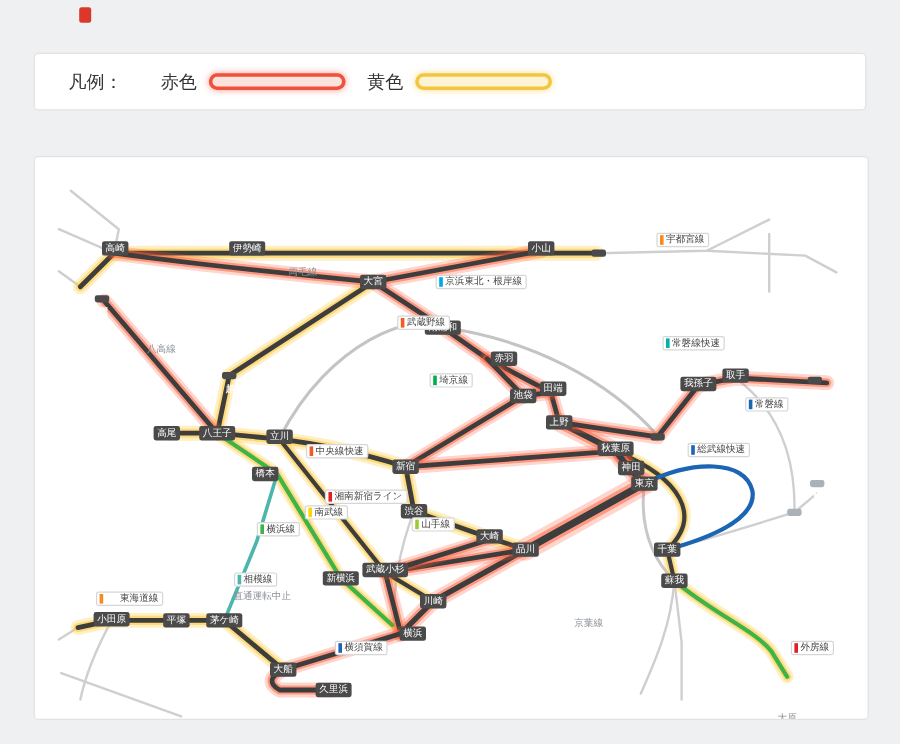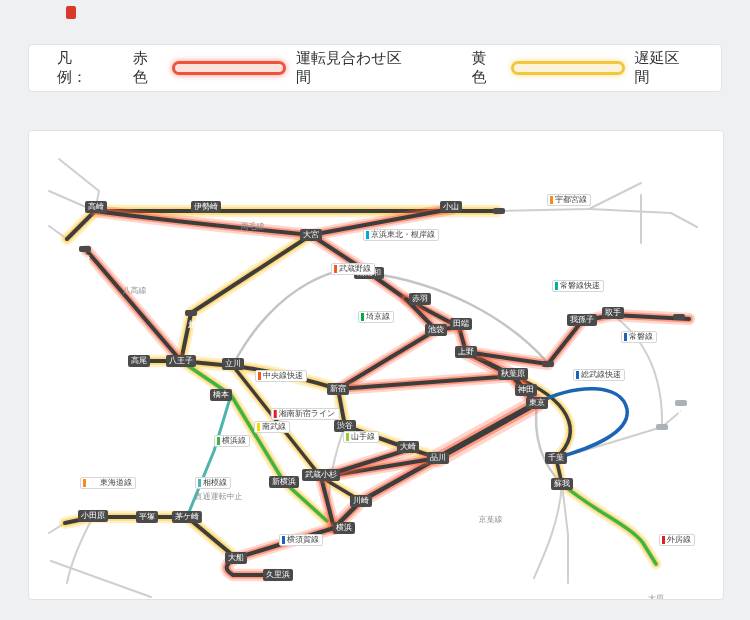--- a/index.html
+++ b/index.html
@@ -52,24 +52,22 @@
 </style>
 </head>
 <body>
 
 <div class="corner-marker"></div>
 
 <div class="legend-card">
   <span class="legend-title">凡例：</span>
   <span class="legend-label">赤色</span>
   <span class="pill red"></span>
-  <span class="legend-desc first">運転見合わせ区間</span>
   <span class="legend-label">黄色</span>
   <span class="pill yellow"></span>
-  <span class="legend-desc">遅延区間</span>
 </div>
 
 <div class="map-card">
   <div class="map-inner" id="map-root">
     <svg id="map-svg" width="694" height="468" viewBox="0 0 694 468">
         <path d="M30,28 L70,60 L66,80" stroke="#cfcfcf" stroke-width="2" stroke-opacity="1" fill="none" stroke-linecap="round" stroke-linejoin="round"></path>
         <path d="M20,95 L38,108" stroke="#cfcfcf" stroke-width="2" stroke-opacity="1" fill="none" stroke-linecap="round" stroke-linejoin="round"></path>
         <path d="M20,60 L66,80" stroke="#cfcfcf" stroke-width="2" stroke-opacity="1" fill="none" stroke-linecap="round" stroke-linejoin="round"></path>
         <path d="M470,80 L560,78 L612,52" stroke="#cfcfcf" stroke-width="2" stroke-opacity="1" fill="none" stroke-linecap="round" stroke-linejoin="round"></path>
         <path d="M560,78 L642,82 L668,96" stroke="#cfcfcf" stroke-width="2" stroke-opacity="1" fill="none" stroke-linecap="round" stroke-linejoin="round"></path>
@@ -258,21 +256,21 @@
       <div class="linelabel" style="left: 184px; top: 352px;">
         <span class="bar" style="background: rgb(77, 182, 172);"></span>
         <span>相模線</span>
       </div>
       <div class="linelabel gray" style="left: 190px; top: 366px;">
         <span>直通運転中止</span>
       </div>
       <div class="linelabel gray" style="left: 106px; top: 160px;">
         <span>八高線</span>
       </div>
-      <div class="linelabel" style="left: 79px; top: 352px; gap: 14px;">
+      <div class="linelabel" style="left: 79px; top: 368px; gap: 14px;">
         <span class="bar" style="background: rgb(246, 139, 30);"></span>
         <span>東海道線</span>
       </div>
       <div class="linelabel" style="left: 272px; top: 409px;">
         <span class="bar" style="background: rgb(28, 100, 180);"></span>
         <span>横須賀線</span>
       </div>
       <div class="linelabel" style="left: 648px; top: 409px;">
         <span class="bar" style="background: rgb(226, 31, 38);"></span>
         <span>外房線</span>

